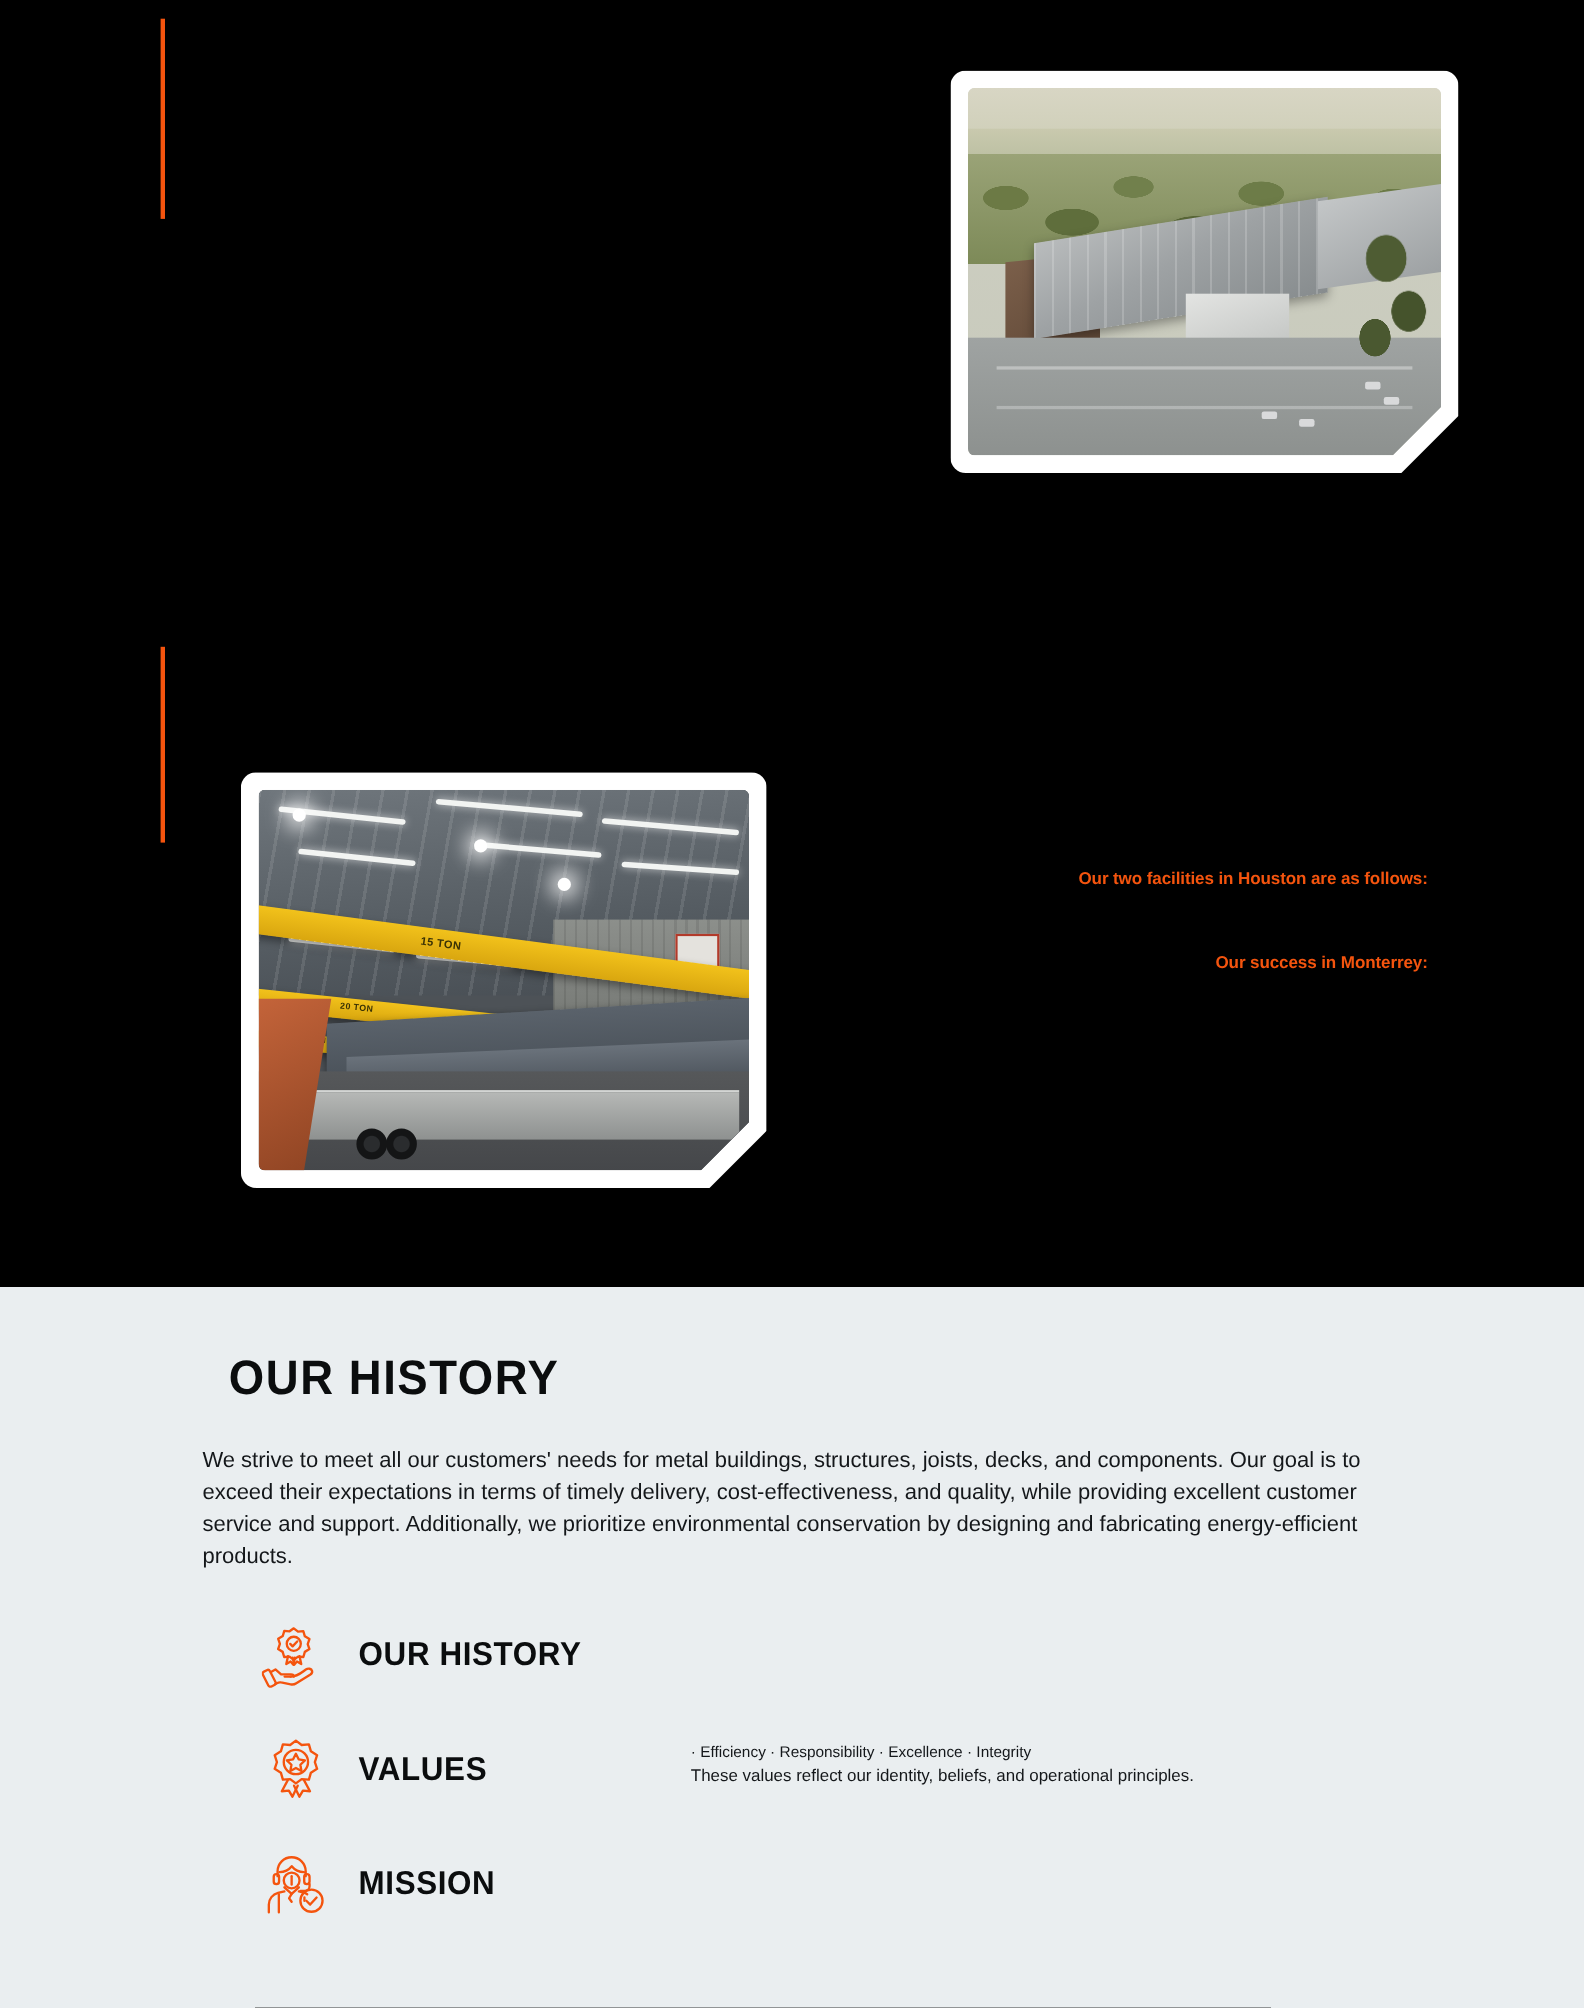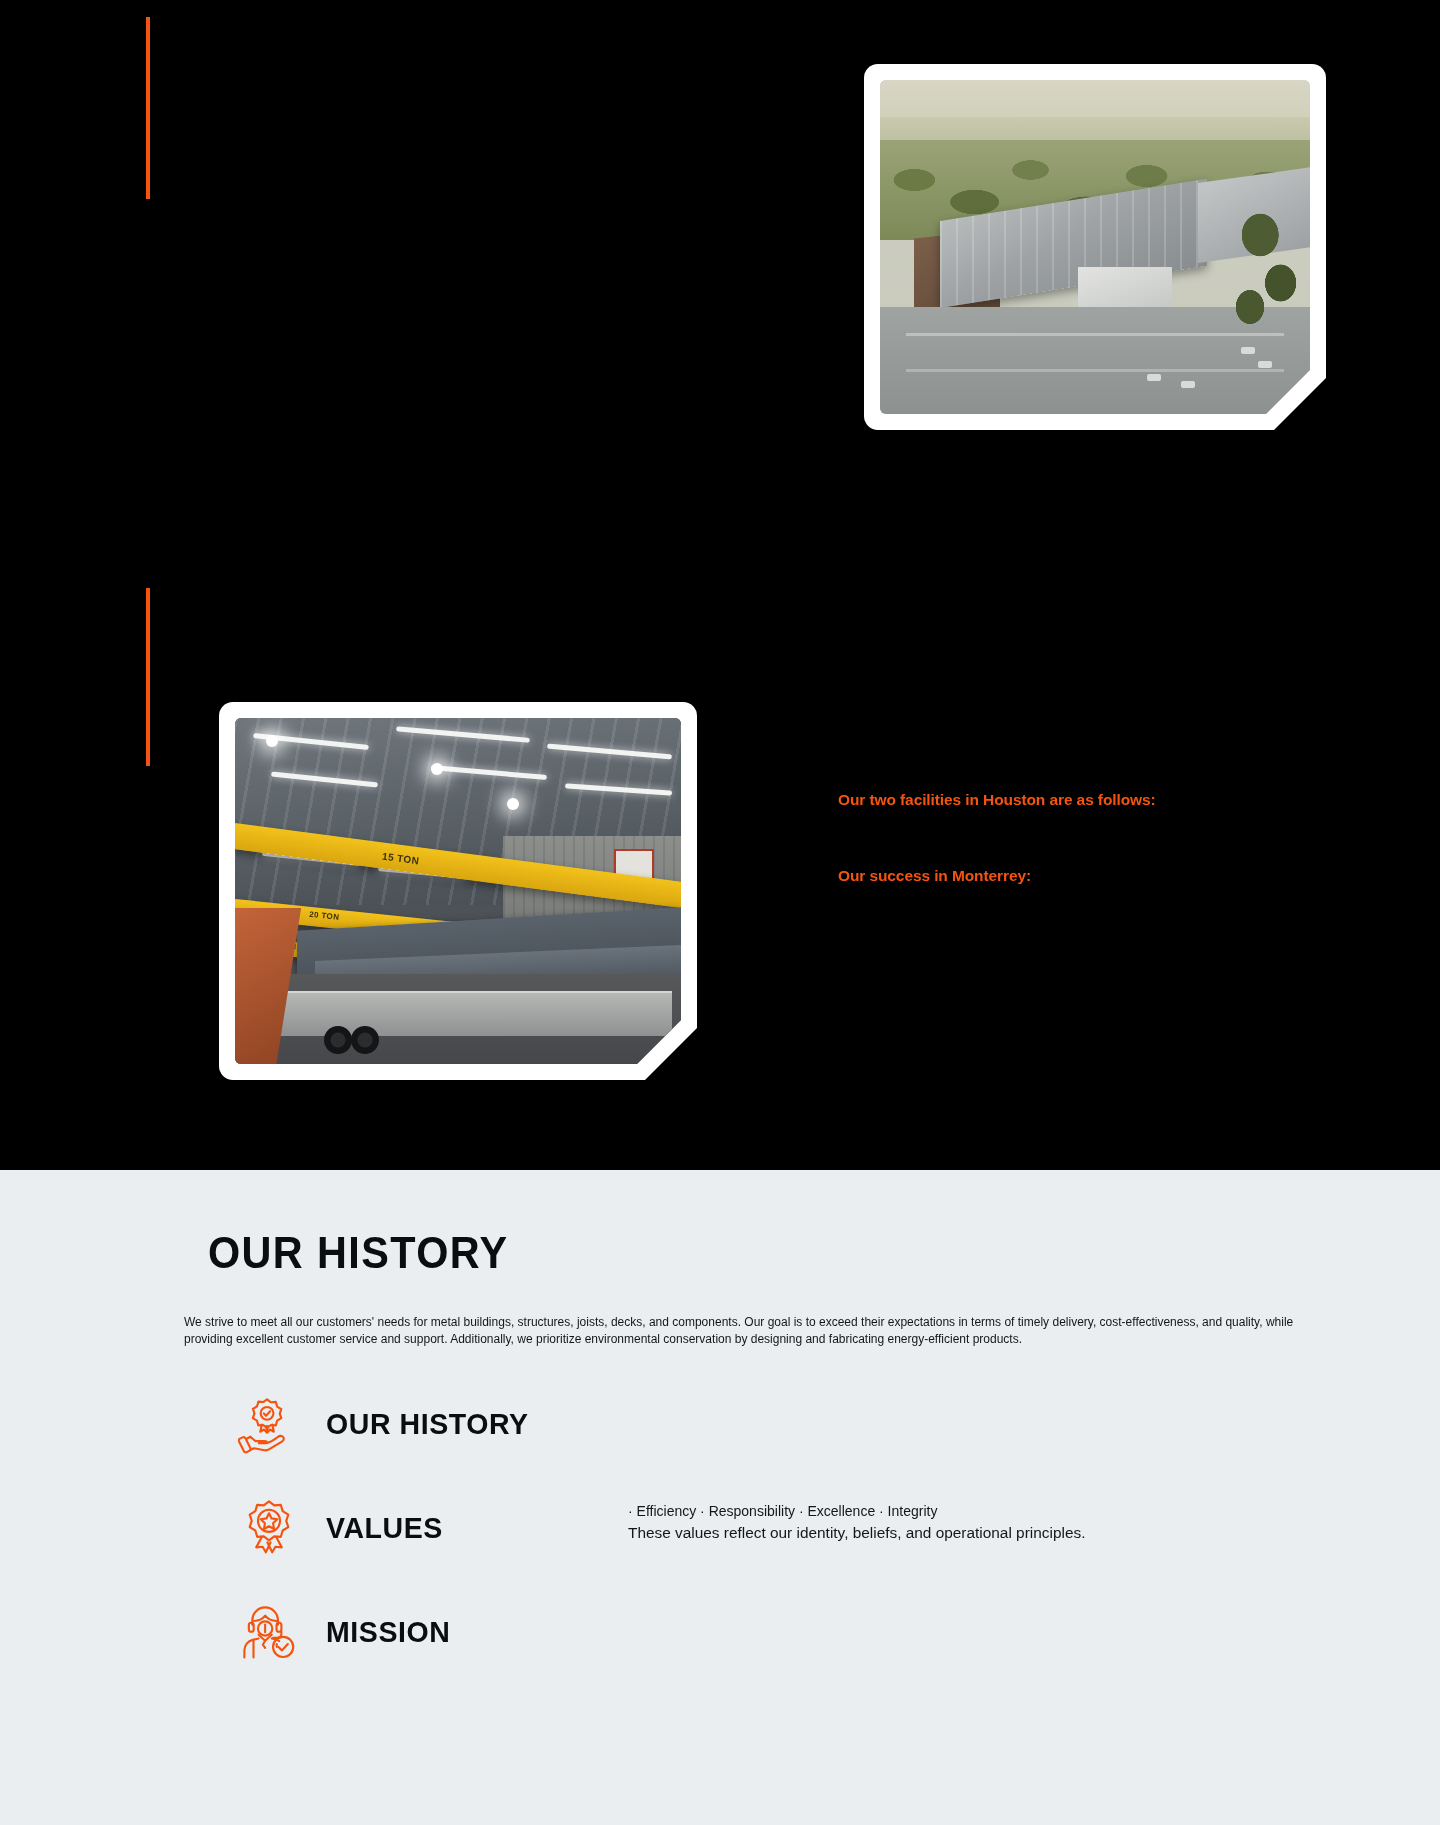--- a/index.html
+++ b/index.html
@@ -187,20 +187,21 @@
   .pl-poster {
     position:absolute; right:6%; top:38%; width:9%; height:13%;
     background:#e4e2dd; border:2px solid #b23a2a;
   }
 
   .hero-text {
     position:absolute;
     left:838px;
     top:790px;
     width:460px;
+    text-align:right;
   }
   .hero-line {
     color:#f4540e;
     font-size:15.5px;
     font-weight:bold;
     letter-spacing:-.1px;
     line-height:1.3;
   }
   .hero-line + .hero-line { margin-top:56px; }
 
@@ -220,21 +221,21 @@
     color:#0b0d0e;
     letter-spacing:1.5px;
     font-family:"Liberation Sans Narrow","Liberation Sans", sans-serif;
     transform:scaleX(.94);
     transform-origin:left center;
   }
   .history-intro {
     margin-top:36px;
     margin-left:-24px;
     width:1112px;
-    font-size:12px;
+    font-size:20px;
     line-height:1.45;
     color:#14171a;
   }
 
   .feature-list { margin-top:36px; margin-left:30px; }
   .feature-row {
     display:flex;
     align-items:flex-start;
     min-height:104px;
   }

